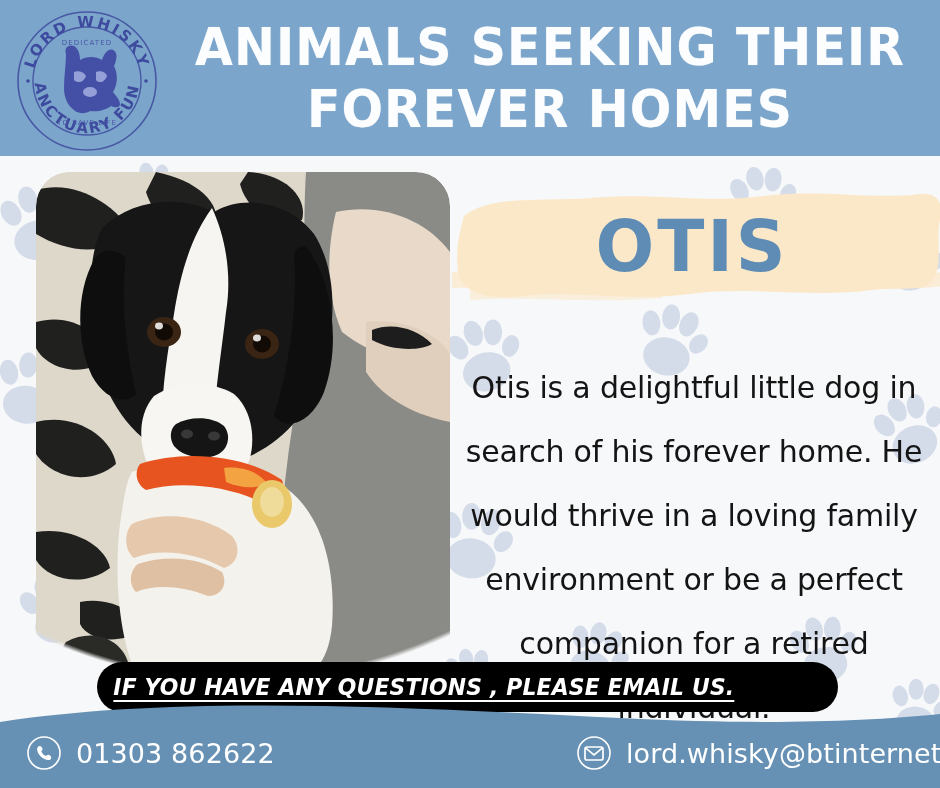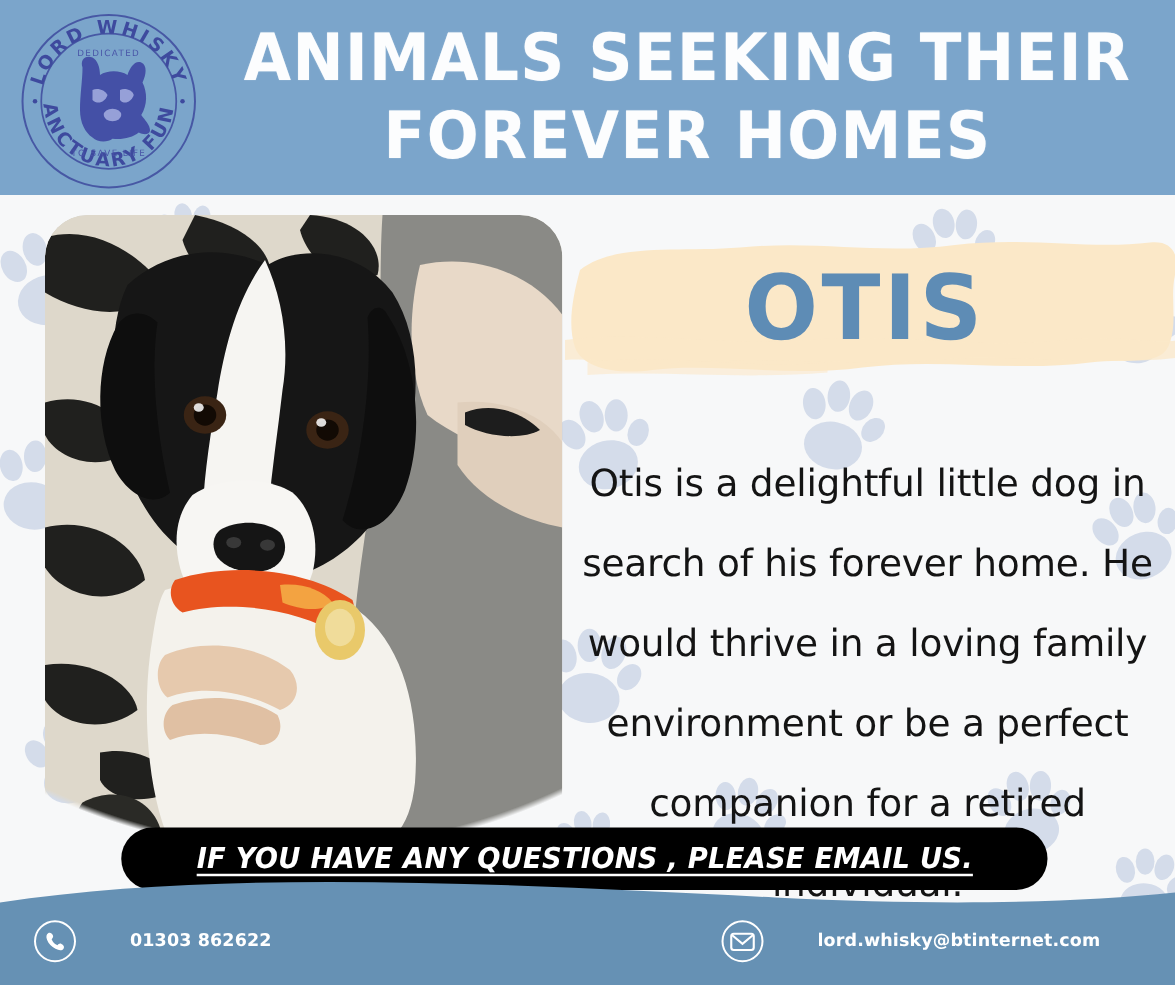--- a/index.html
+++ b/index.html
@@ -122,21 +122,21 @@
     position: absolute;
     left: 97px;
     top: 662px;
     width: 741px;
     height: 50px;
     background: #000000;
     border-radius: 26px;
     z-index: 7;
     display: flex;
     align-items: center;
-    justify-content: center;
+    justify-content: flex-start;
   }
   .cta-text {
     color: #ffffff;
     font-family: "DejaVu Sans", sans-serif;
     font-weight: bold;
     font-style: italic;
     font-size: 23px;
     letter-spacing: 0.2px;
     text-decoration: underline;
     text-underline-offset: 5px;
@@ -165,25 +165,24 @@
   .footer-phone { left: 26px; }
   .footer-email { left: 576px; }
   .footer-icon {
     width: 36px; height: 36px;
     flex: 0 0 36px;
     margin-right: 14px;
   }
   .footer-text {
     color: #FFFFFF;
     font-family: "DejaVu Sans", sans-serif;
-    font-weight: bold;
-    font-size: 14px;
+    font-weight: normal;
+    font-size: 27px;
     letter-spacing: 0.1px;
     white-space: nowrap;
-    margin-left: 28px;
   }
 </style>
 </head>
 <body>
 
 <div class="poster">
 
   <svg class="paws" viewBox="0 0 940 788" width="940" height="788">
     <defs>
       <g id="pawmark">

